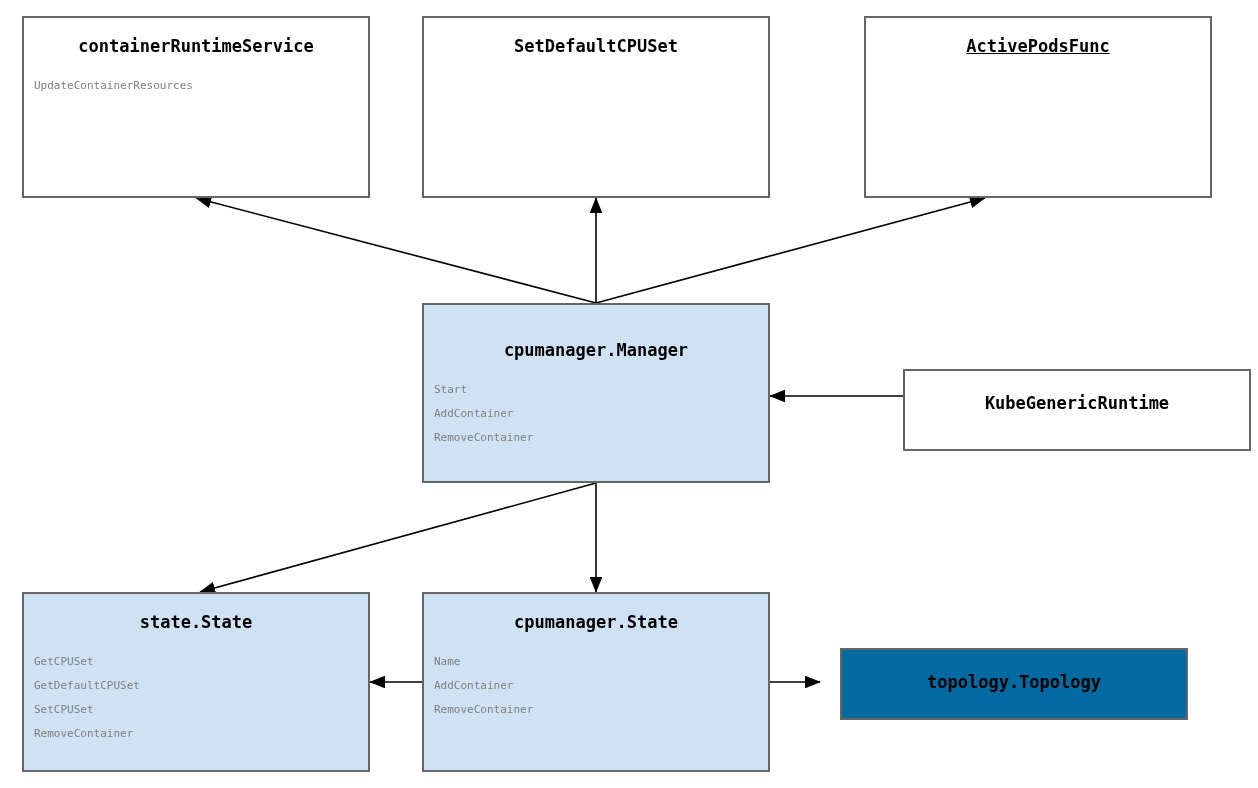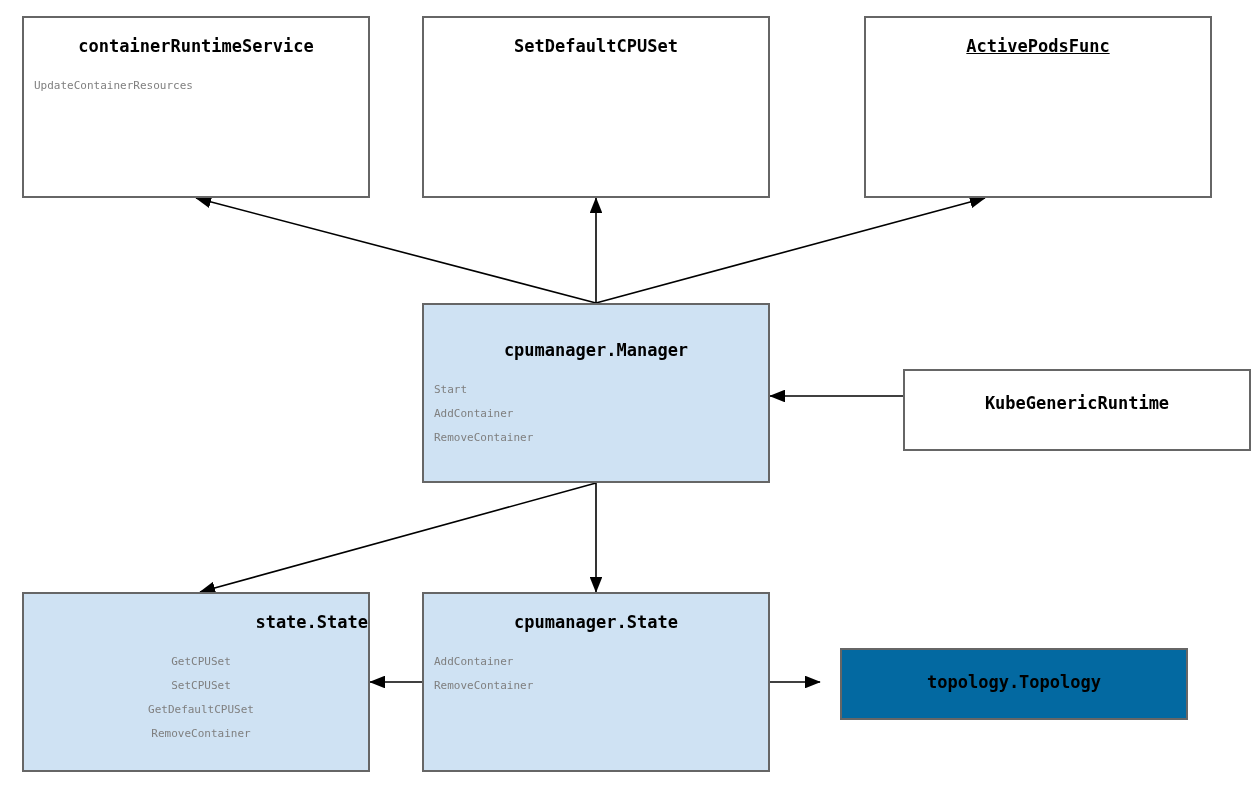--- a/index.html
+++ b/index.html
@@ -101,31 +101,32 @@
         <div class="node-members" style="color: rgb(127, 127, 127);">
           <div class="node-member">Start</div>
           <div class="node-member">AddContainer</div>
           <div class="node-member">RemoveContainer</div>
         </div>
       </div>
       <div class="node compact" style="left: 903px; top: 369px; width: 348px; height: 82px; border-color: rgb(102, 102, 102);">
         <div class="node-title" style="color: rgb(0, 0, 0);">KubeGenericRuntime</div>
       </div>
       <div class="node filled" style="left: 22px; top: 592px; width: 348px; height: 180px; background: rgb(207, 226, 243); border-color: rgb(102, 102, 102);">
-        <div class="node-title" style="color: rgb(0, 0, 0); text-align: right;">state.State</div>
-        <div class="node-members" style="color: rgb(127, 127, 127); text-align: center;">
+        <div class="node-title" style="color: rgb(0, 0, 0);">state.State</div>
+        <div class="node-members" style="color: rgb(127, 127, 127);">
           <div class="node-member">GetCPUSet</div>
+          <div class="node-member">GetDefaultCPUSet</div>
           <div class="node-member">SetCPUSet</div>
-          <div class="node-member">GetDefaultCPUSet</div>
           <div class="node-member">RemoveContainer</div>
         </div>
       </div>
       <div class="node filled" style="left: 422px; top: 592px; width: 348px; height: 180px; background: rgb(207, 226, 243); border-color: rgb(102, 102, 102);">
         <div class="node-title" style="color: rgb(0, 0, 0);">cpumanager.State</div>
         <div class="node-members" style="color: rgb(127, 127, 127);">
+          <div class="node-member">Name</div>
           <div class="node-member">AddContainer</div>
           <div class="node-member">RemoveContainer</div>
         </div>
       </div>
       <div class="node filled compact" style="left: 840px; top: 648px; width: 348px; height: 72px; background: #0369a1; border-color: rgb(102, 102, 102);">
         <div class="node-title" style="color: rgb(0, 0, 0);">topology.Topology</div>
       </div>
     </div>
 
 </div>

